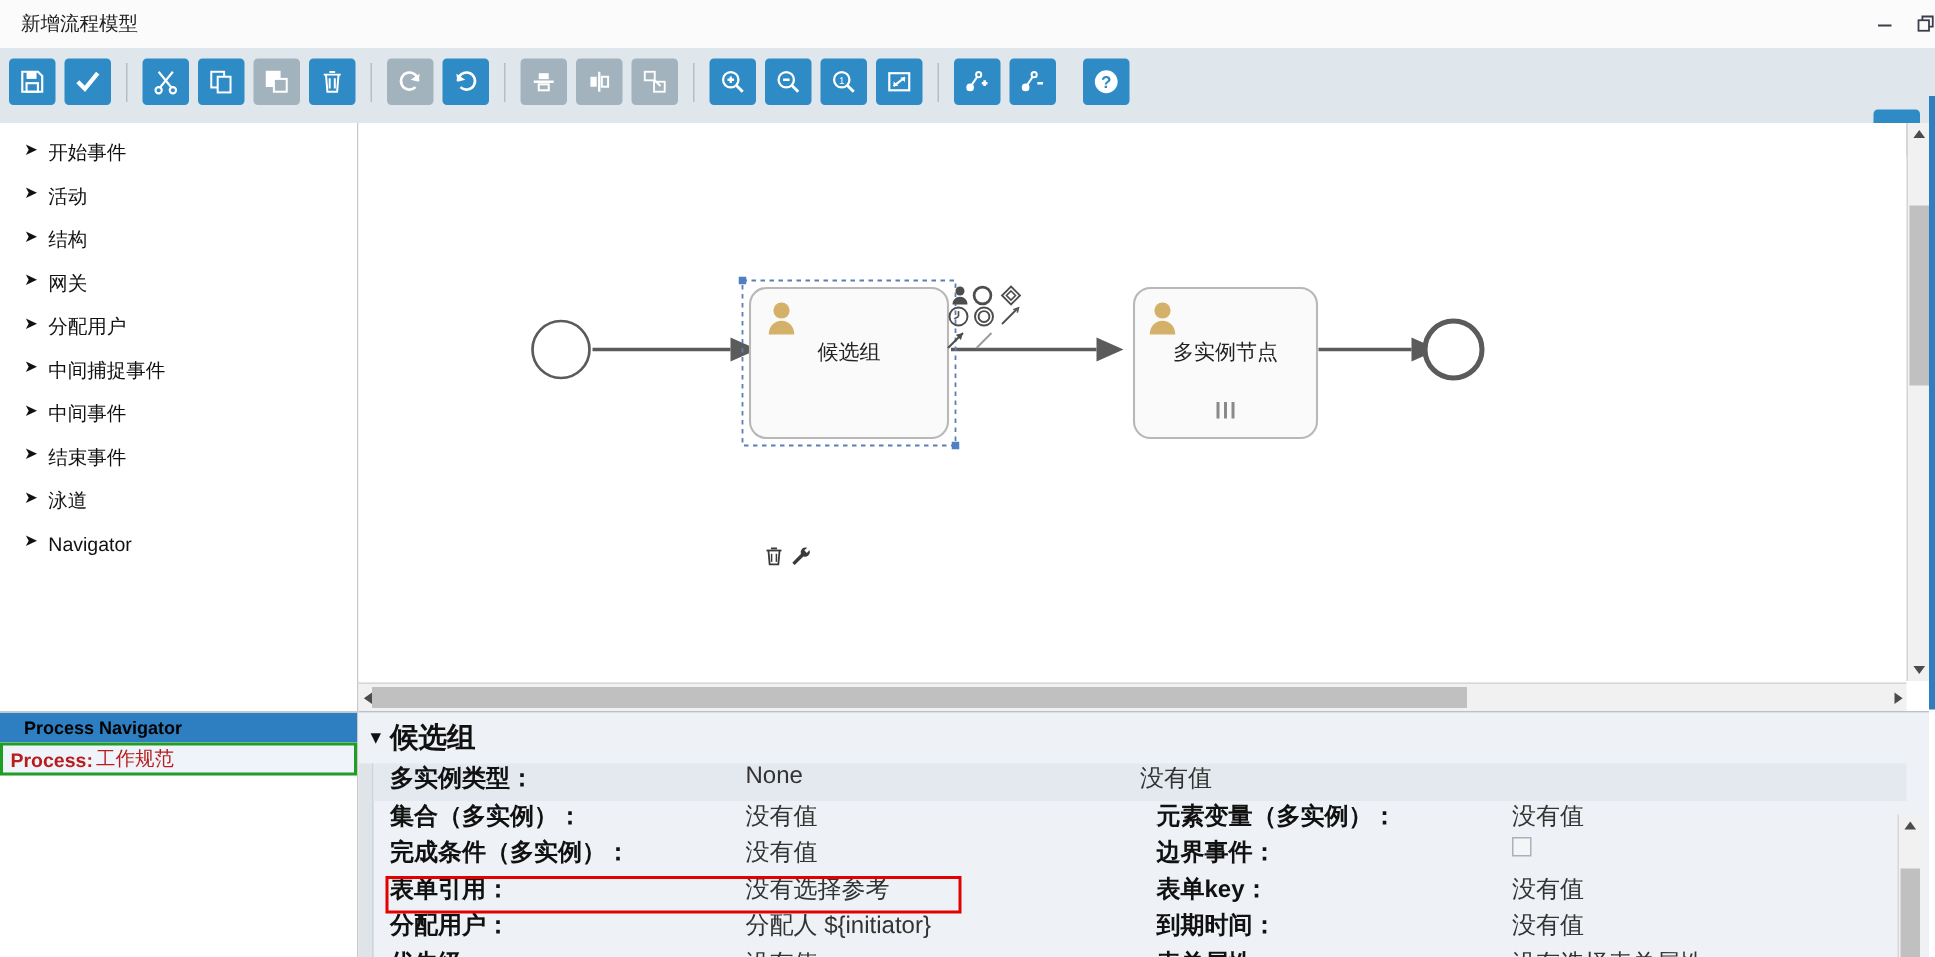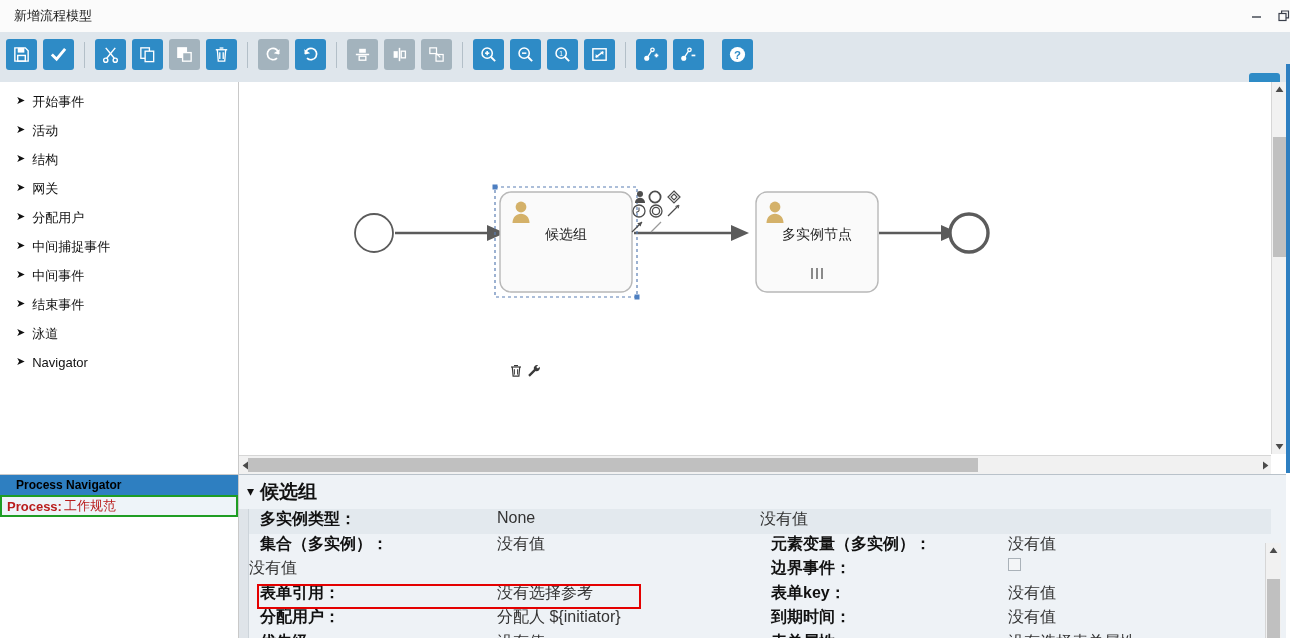--- a/index.html
+++ b/index.html
@@ -524,20 +524,21 @@
         <div class="pcol">
           <div class="prow alt">
             <span class="plabel">多实例类型：</span>
             <span class="pvalue">None</span>
           </div>
           <div class="prow">
             <span class="plabel">集合（多实例）：</span>
             <span class="pvalue">没有值</span>
           </div>
           <div class="prow">
+            <span class="plabel">完成条件（多实例）：</span>
             <span class="pvalue">没有值</span>
           </div>
           <div class="prow">
             <span class="plabel">表单引用：</span>
             <span class="pvalue">没有选择参考</span>
           </div>
           <div class="prow">
             <span class="plabel">分配用户：</span>
             <span class="pvalue">分配人 ${initiator}</span>
           </div>

